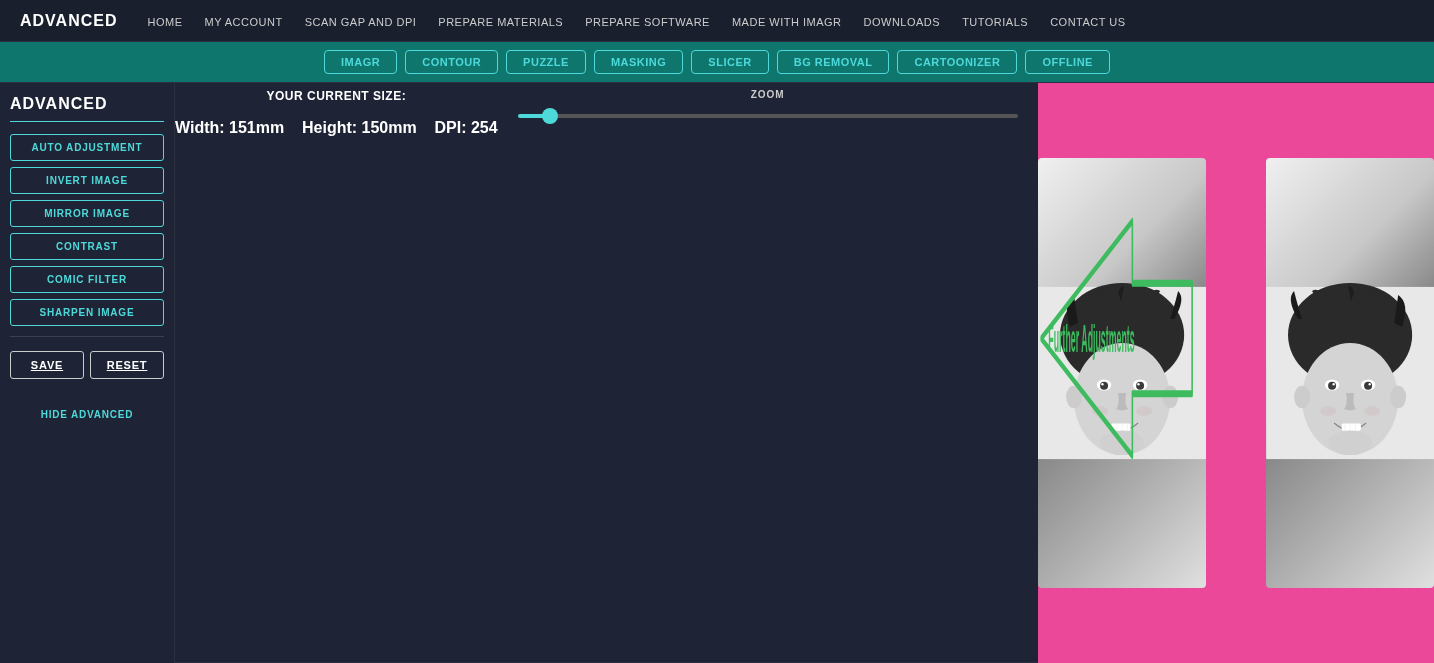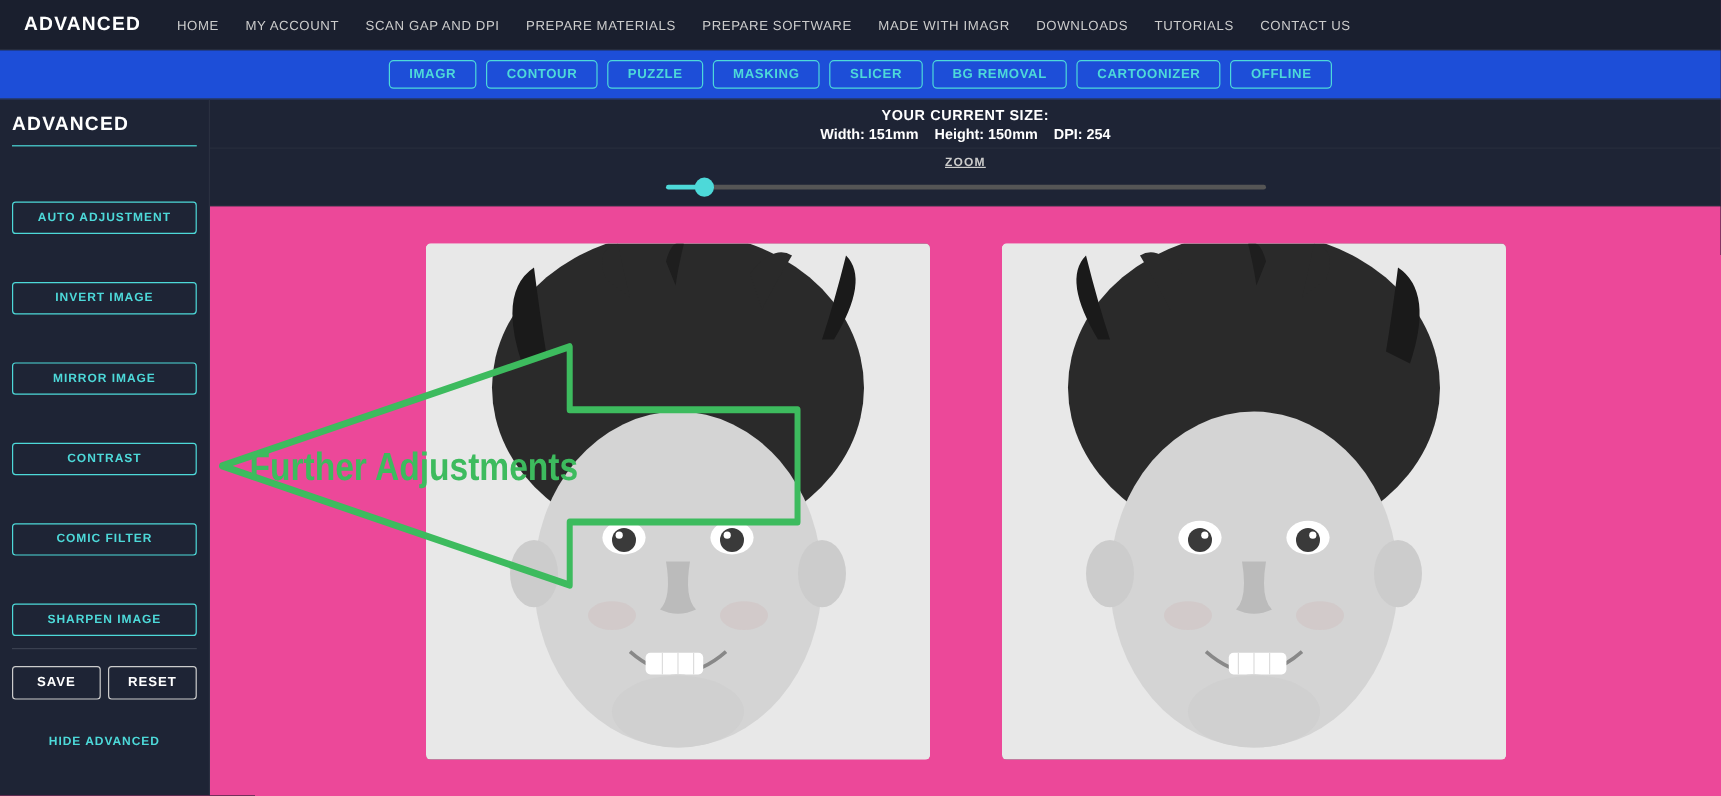--- a/index.html
+++ b/index.html
@@ -39,21 +39,21 @@
     .nav-links a {
       color: #ccc;
       text-decoration: none;
       font-size: 11px;
       letter-spacing: 0.5px;
       text-transform: uppercase;
     }
 
     
     .tool-tabs {
-      background: #1d4ed8;
+      background: #0f766e;
       display: flex;
       justify-content: center;
       align-items: flex-start;
       gap: 8px;
       padding: 8px 0;
       border-bottom: 1px solid #2a3040;
     }
     .tab-btn {
       background: transparent;
       border: 1.5px solid #4dd9d9;
@@ -100,21 +100,20 @@
       color: #4dd9d9;
       padding: 7px 6px;
       border-radius: 3px;
       font-size: 10px;
       font-weight: bold;
       letter-spacing: 0.8px;
       cursor: pointer;
       text-transform: uppercase;
       width: 100%;
       text-align: center;
-      margin-top: 34px;
     }
     .sidebar-divider {
       border: none;
       border-top: 1px solid #3a4050;
       margin: 4px 0;
     }
     .action-btns {
       display: flex;
       gap: 6px;
       margin-top: 4px;
@@ -124,58 +123,59 @@
       border: 1.5px solid #ccc;
       color: #fff;
       padding: 7px 10px;
       border-radius: 3px;
       font-size: 11px;
       font-weight: bold;
       letter-spacing: 0.8px;
       cursor: pointer;
       text-transform: uppercase;
       flex: 1;
+      text-decoration: underline;
     }
     .hide-advanced {
       color: #4dd9d9;
       font-size: 10px;
       font-weight: bold;
       letter-spacing: 0.8px;
       text-transform: uppercase;
       cursor: pointer;
       text-align: center;
       margin-top: 24px;
     }
 
     
     .content-area {
       flex: 1;
       display: flex;
-      flex-direction: column;
+      flex-direction: row;
       overflow: hidden;
       position: relative;
     }
 
     
     .size-info-bar {
       background: #1e2435;
       text-align: center;
       padding: 6px 0 4px;
       border-bottom: 1px solid #2a3040;
     }
     .size-title {
       font-size: 12px;
       font-weight: bold;
       letter-spacing: 0.5px;
       color: #fff;
     }
     .size-values {
-      font-size: 12px;
+      font-size: 16px;
       color: #ccc;
-      margin-top: 2px;
+      margin-top: 16px;
     }
     .size-values span {
       font-weight: bold;
       color: #fff;
     }
 
     
     .zoom-bar {
       background: #1e2435;
       display: flex;
@@ -184,21 +184,20 @@
       padding: 6px 20px 8px;
       border-bottom: 1px solid #2a3040;
     }
     .zoom-label {
       font-size: 10px;
       font-weight: bold;
       letter-spacing: 1px;
       color: #ccc;
       text-transform: uppercase;
       margin-bottom: 4px;
-      text-decoration: underline;
     }
     .zoom-slider-container {
       width: 500px;
       position: relative;
     }
     .zoom-slider {
       width: 100%;
       -webkit-appearance: none;
       appearance: none;
       height: 4px;

